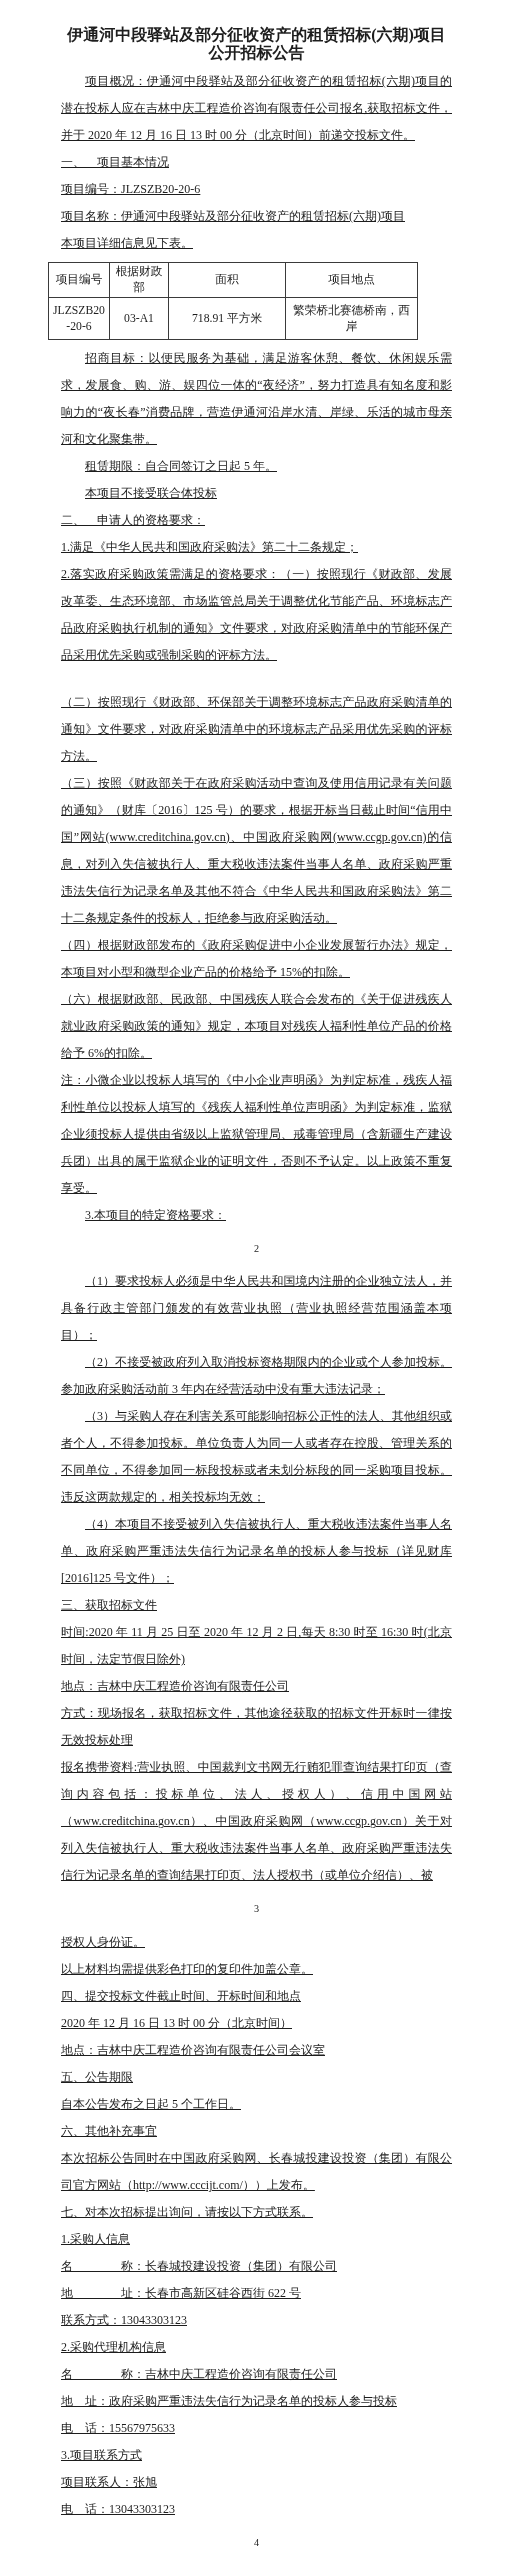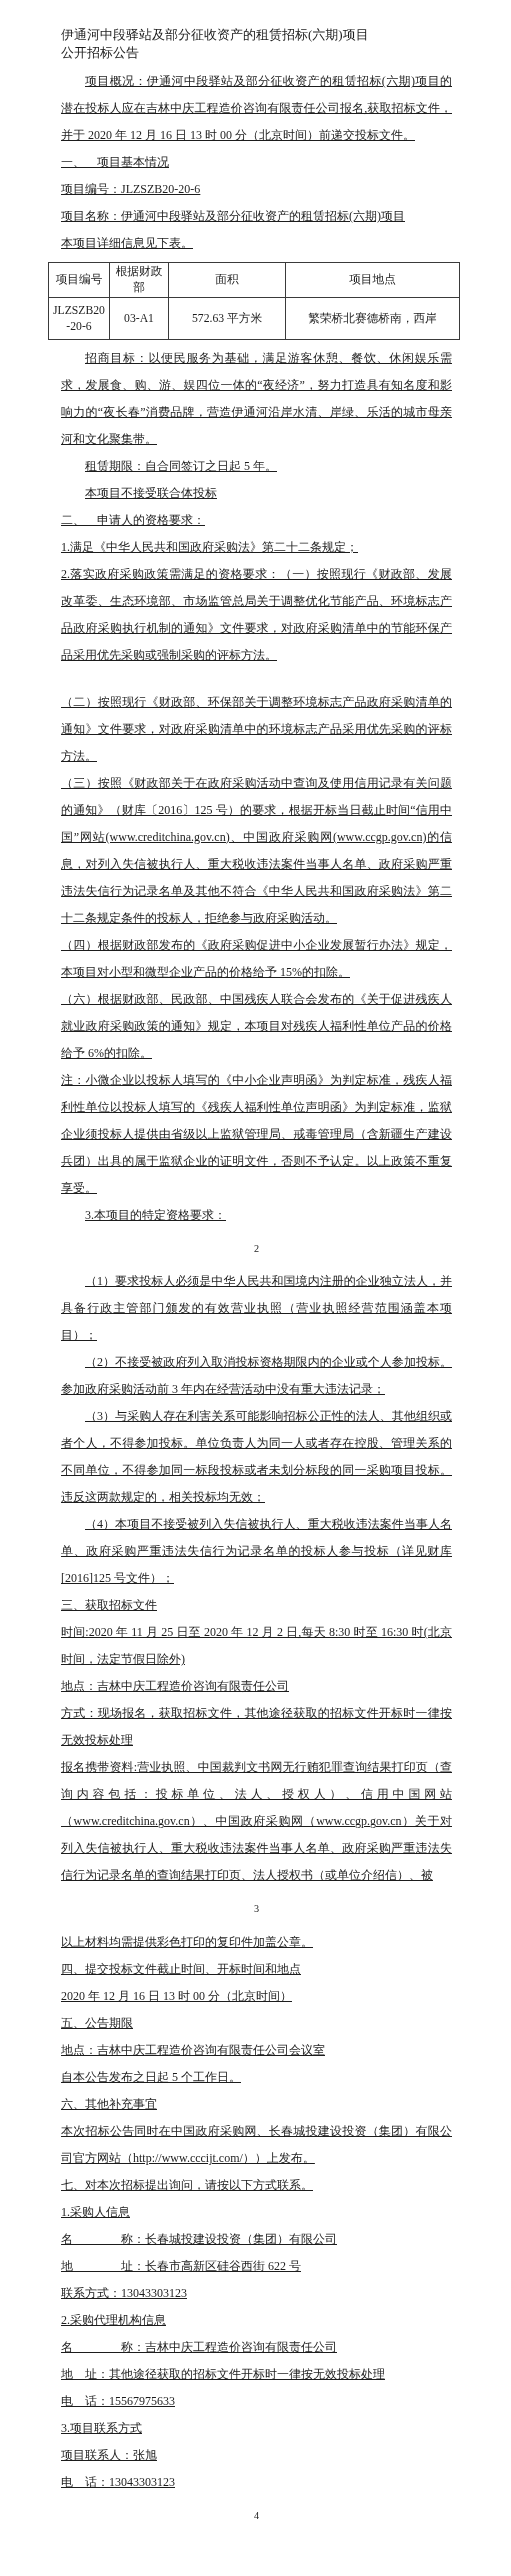--- a/index.html
+++ b/index.html
@@ -10,44 +10,44 @@
     margin: 0 auto;
     background: #ffffff;
     color: #1d1d1d;
     font-family: "Liberation Serif", "DejaVu Serif", serif;
     font-size: 12px;
     box-sizing: border-box;
     padding: 26px 60px 29px 61px;
   }
   .doc-title {
     margin: 0 0 5.9px 0;
-    text-align: left;
-    font-weight: normal;
-    font-size: 13px;
+    text-align: center;
+    font-weight: bold;
+    font-size: 16px;
     line-height: 18.3px;
   }
   p.line {
     margin: 0;
     line-height: 27px;
     text-align: justify;
     word-break: break-word;
     text-decoration: underline;
   }
   p.indent { text-indent: 2em; }
   p.mt-lg { margin-top: 20px; }
   .page-num {
     text-align: center;
     font-size: 10.2px;
     line-height: 22px;
     margin: 8.8px 0;
     color: #222;
   }
   table.detail-table {
     border-collapse: collapse;
-    width: 412px;
+    width: 370px;
     margin: 4.4px 0 4.4px -13px;
     table-layout: fixed;
   }
   .detail-table th, .detail-table td {
     border: 1.1px solid #3a3a3a;
     font-weight: normal;
     font-size: 11.7px;
     text-align: center;
     vertical-align: middle;
     padding: 1.5px 2.9px;
@@ -89,21 +89,21 @@
         <th>项目编号</th>
         <th>根据财政部</th>
         <th>面积</th>
         <th>项目地点</th>
       </tr>
     </thead>
     <tbody>
       <tr>
         <td class="cell-code">JLZSZB20-20-6</td>
         <td>03-A1</td>
-        <td>572.63 平方米</td>
+        <td>718.91 平方米</td>
         <td>繁荣桥北赛德桥南，西岸</td>
       </tr>
     </tbody>
   </table>
 
   <p class="line indent">招商目标：以便民服务为基础，满足游客休憩、餐饮、休闲娱乐需求，发展食、购、游、娱四位一体的“夜经济”，努力打造具有知名度和影响力的“夜长春”消费品牌，营造伊通河沿岸水清、岸绿、乐活的城市母亲河和文化聚集带。</p>
   <p class="line indent">租赁期限：自合同签订之日起 5 年。</p>
   <p class="line indent">本项目不接受联合体投标</p>
   <p class="line">二、　申请人的资格要求：</p>
   <p class="line">1.满足《中华人民共和国政府采购法》第二十二条规定；</p>
@@ -122,36 +122,37 @@
   <p class="line indent">（3）与采购人存在利害关系可能影响招标公正性的法人、其他组织或者个人，不得参加投标。单位负责人为同一人或者存在控股、管理关系的不同单位，不得参加同一标段投标或者未划分标段的同一采购项目投标。违反这两款规定的，相关投标均无效；</p>
   <p class="line indent">（4）本项目不接受被列入失信被执行人、重大税收违法案件当事人名单、政府采购严重违法失信行为记录名单的投标人参与投标（详见财库[2016]125 号文件）；</p>
   <p class="line">三、获取招标文件</p>
   <p class="line">时间:2020 年 11 月 25 日至 2020 年 12 月 2 日,每天 8:30 时至 16:30 时(北京时间，法定节假日除外)</p>
   <p class="line">地点：吉林中庆工程造价咨询有限责任公司</p>
   <p class="line">方式：现场报名，获取招标文件，其他途径获取的招标文件开标时一律按无效投标处理</p>
   <p class="line">报名携带资料:营业执照、中国裁判文书网无行贿犯罪查询结果打印页（查询内容包括：投标单位、法人、授权人）、信用中国网站（www.creditchina.gov.cn）、中国政府采购网（www.ccgp.gov.cn）关于对列入失信被执行人、重大税收违法案件当事人名单、政府采购严重违法失信行为记录名单的查询结果打印页、法人授权书（或单位介绍信）、被</p>
 
   <div class="page-num">3</div>
 
+  <p class="line">授权人身份证。</p>
   <p class="line">以上材料均需提供彩色打印的复印件加盖公章。</p>
   <p class="line">四、提交投标文件截止时间、开标时间和地点</p>
   <p class="line">2020 年 12 月 16 日 13 时 00 分（北京时间）</p>
+  <p class="line">地点：吉林中庆工程造价咨询有限责任公司会议室</p>
   <p class="line">五、公告期限</p>
-  <p class="line">地点：吉林中庆工程造价咨询有限责任公司会议室</p>
   <p class="line">自本公告发布之日起 5 个工作日。</p>
   <p class="line">六、其他补充事宜</p>
   <p class="line">本次招标公告同时在中国政府采购网、长春城投建设投资（集团）有限公司官方网站（http://www.cccijt.com/））上发布。</p>
   <p class="line">七、对本次招标提出询问，请按以下方式联系。</p>
   <p class="line">1.采购人信息</p>
   <p class="line">名　　　　称：长春城投建设投资（集团）有限公司</p>
   <p class="line">地　　　　址：长春市高新区硅谷西街 622 号</p>
   <p class="line">联系方式：13043303123</p>
   <p class="line">2.采购代理机构信息</p>
   <p class="line">名　　　　称：吉林中庆工程造价咨询有限责任公司</p>
-  <p class="line">地　址：其他途径获取的招标文件开标时一律按无效投标处理</p>
+  <p class="line">地　址：政府采购严重违法失信行为记录名单的投标人参与投标</p>
   <p class="line">电　话：15567975633</p>
   <p class="line">3.项目联系方式</p>
   <p class="line">项目联系人：张旭</p>
   <p class="line">电　话：13043303123</p>
 
   <div class="page-num">4</div>
 
 </div>
 
 

